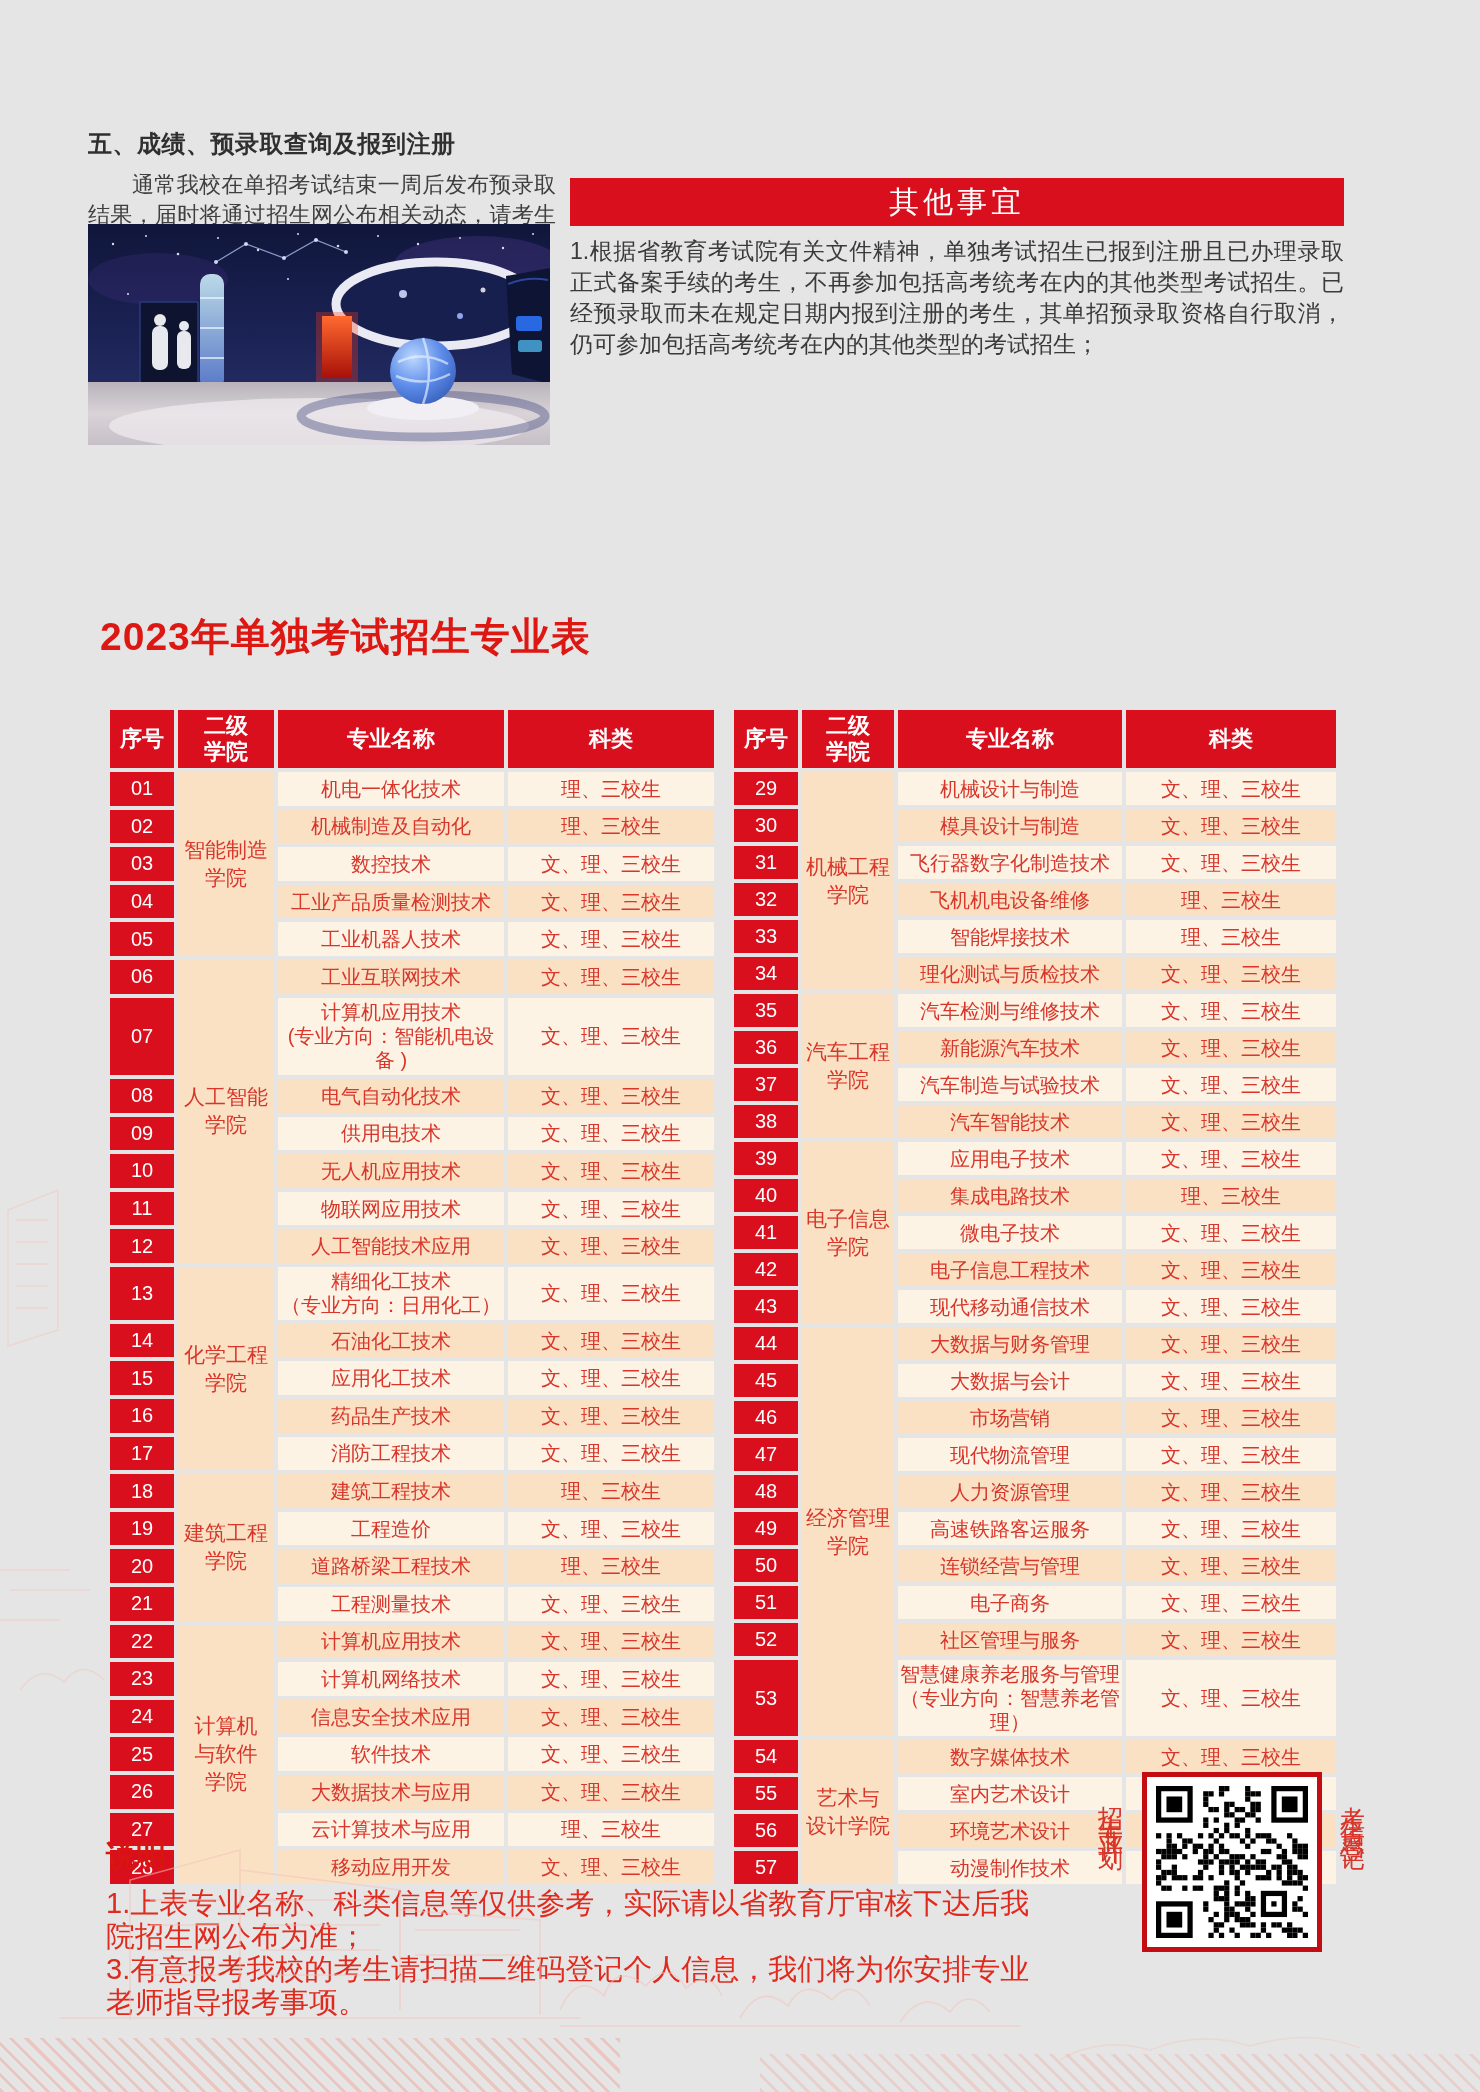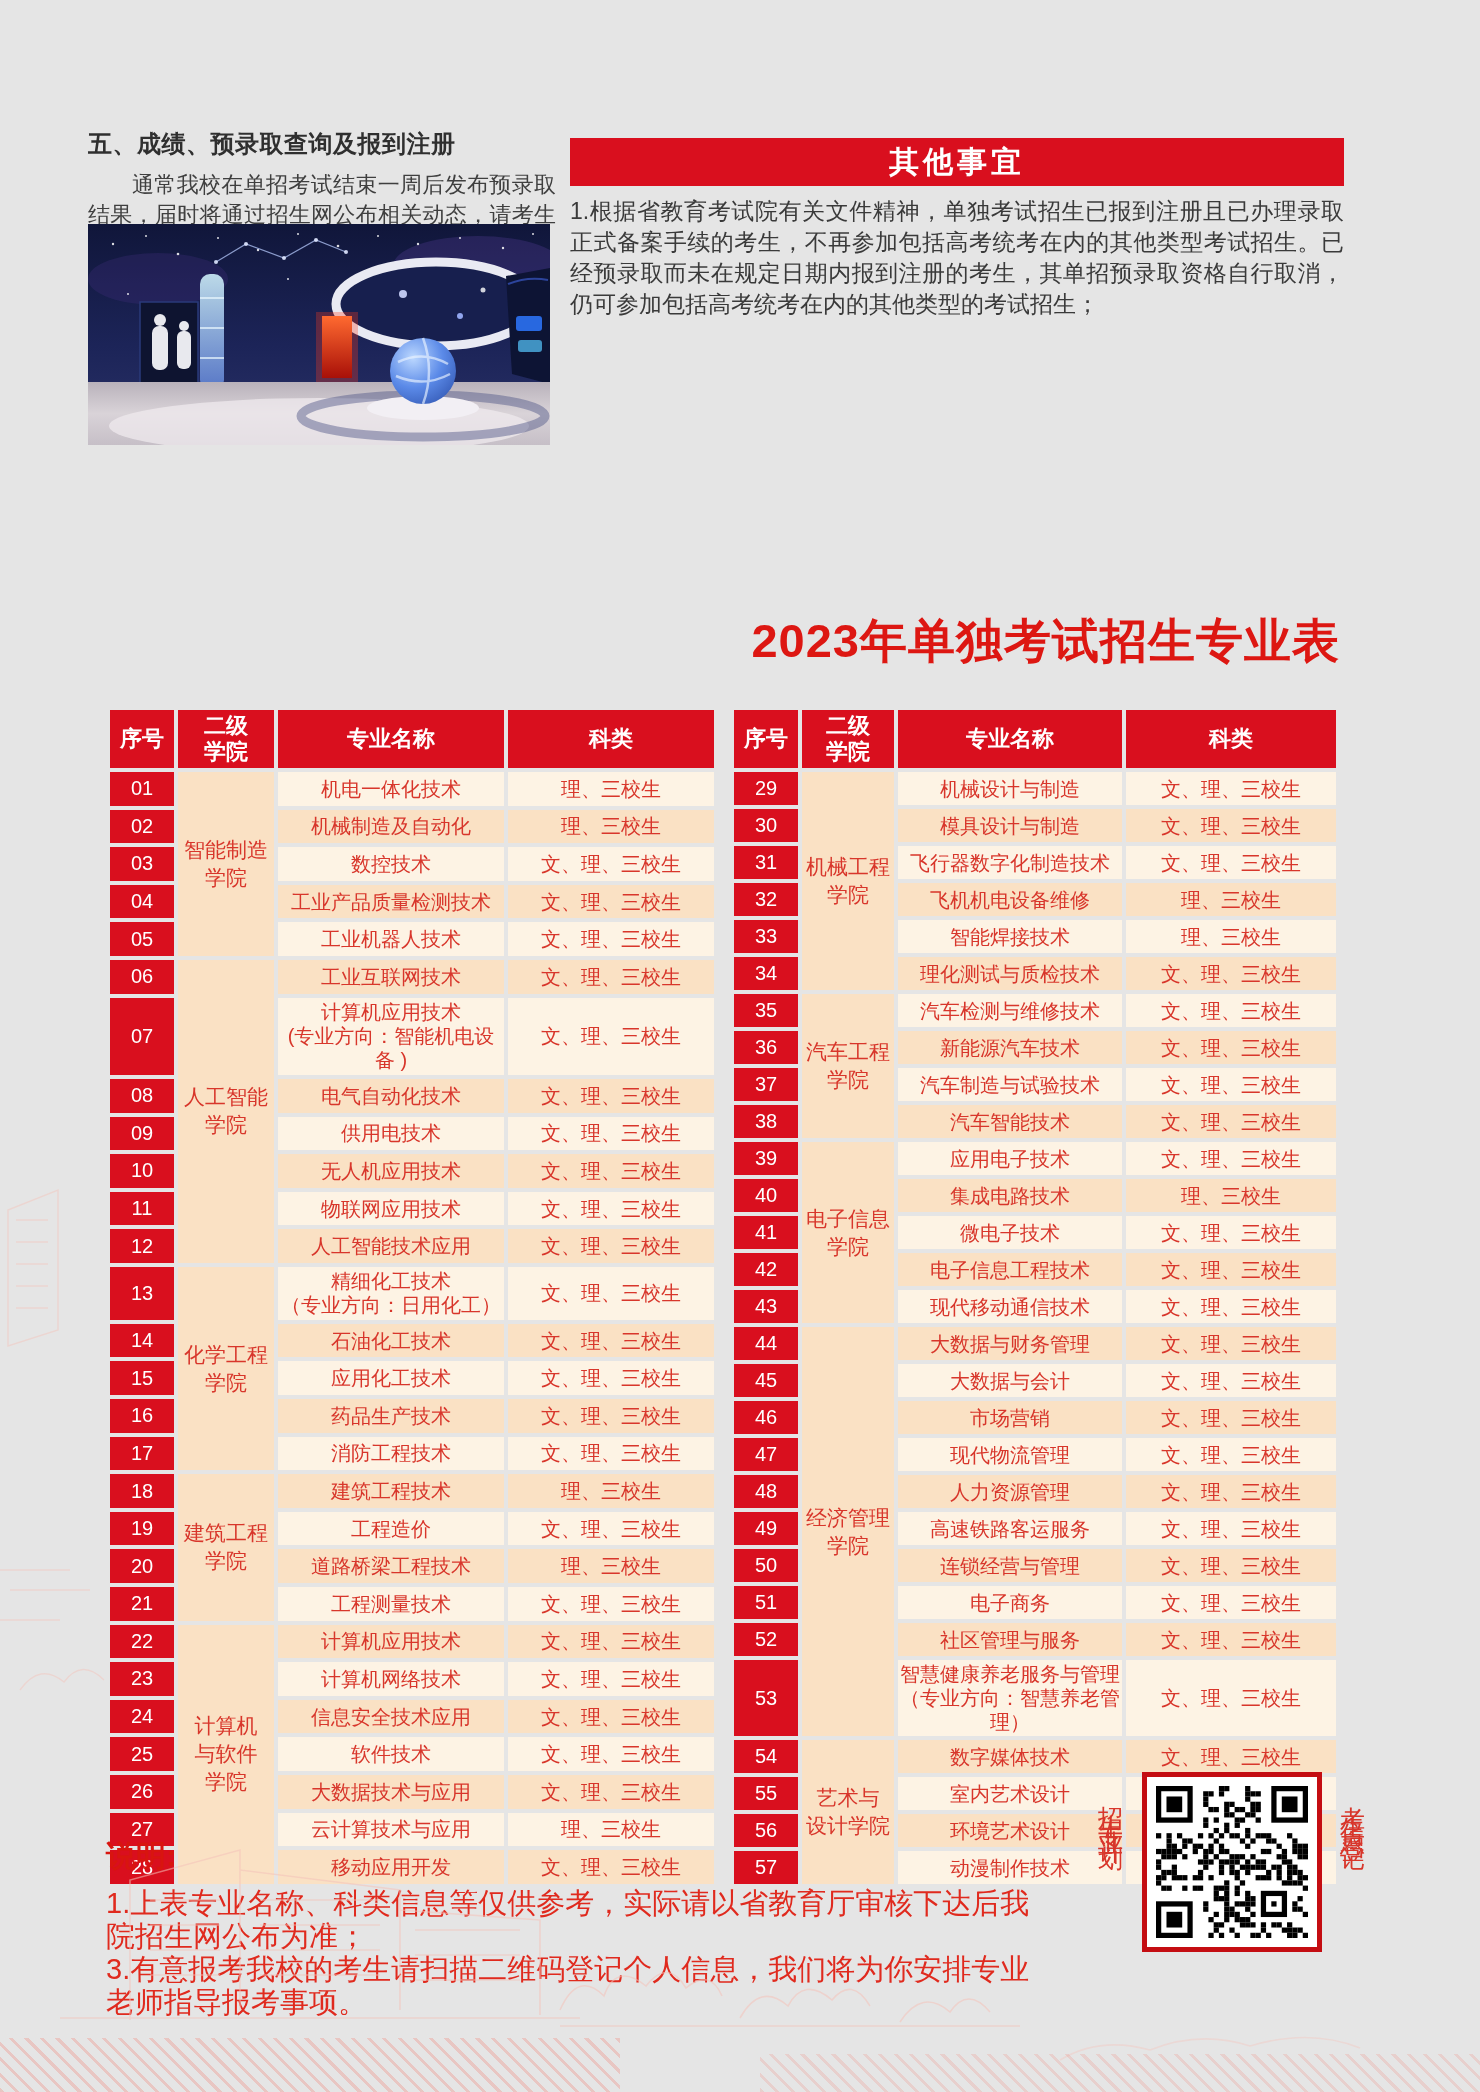--- a/index.html
+++ b/index.html
@@ -11,27 +11,27 @@
   .sec5 h2{margin:0 0 10px 0;font-size:24px;font-weight:700;color:#2f2f2f;letter-spacing:.5px;}
   .sec5 p{margin:0;font-size:22px;line-height:30px;color:#3f3f3f;text-align:justify;text-indent:2em;}
 
   
   .photo{position:absolute;left:88px;top:224px;width:462px;height:221px;overflow:hidden;}
   .photo svg{display:block;}
 
   
   .other{position:absolute;left:570px;top:138px;width:774px;}
   .other .banner{height:48px;background:#d90f1e;color:#ffffff;display:flex;align-items:center;justify-content:center;
-    font-size:30px;font-weight:700;letter-spacing:4px;}
+    font-size:30px;font-weight:400;letter-spacing:4px;margin-top:40px;}
   .other .body{margin-top:10px;}
   .other p{margin:0 0 6px 0;font-size:23px;line-height:31px;color:#3a3a3a;text-align:justify;}
 
   
-  .main-title{position:absolute;left:100px;top:610px;width:1240px;text-align:right;
-    font-size:47px;font-weight:700;color:#dd1712;letter-spacing:1px;}
+  .main-title{position:absolute;left:100px;top:610px;width:1240px;text-align:left;
+    font-size:39px;font-weight:700;color:#dd1712;letter-spacing:1px;}
 
   
   .tables{position:absolute;left:106px;top:706px;display:flex;gap:12px;}
   table.tbl{border-collapse:separate;border-spacing:4px;table-layout:fixed;}
   .tbl th{background:#d90f1e;color:#ffffff;font-size:22px;font-weight:700;height:58px;
     line-height:26px;white-space:pre-line;text-align:center;padding:0;}
   .tbl td{padding:2px 2px;text-align:center;vertical-align:middle;white-space:pre-line;}
   .tbl td.c-no{background:#d90f1e;color:#ffffff;font-size:20px;height:29px;}
   .tbl td.c-college{background:#fae1c4;color:#d8362b;font-size:21px;line-height:28px;font-weight:400;}
   .tbl td.c-major,.tbl td.c-cat{color:#d8362b;font-size:20px;line-height:24px;}

